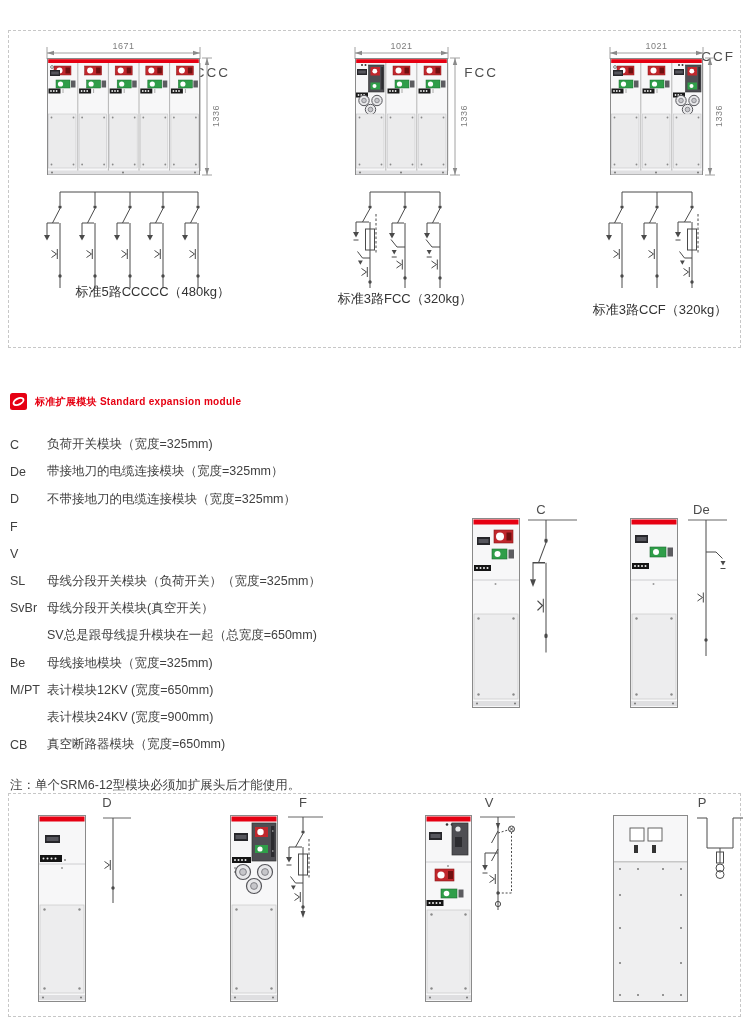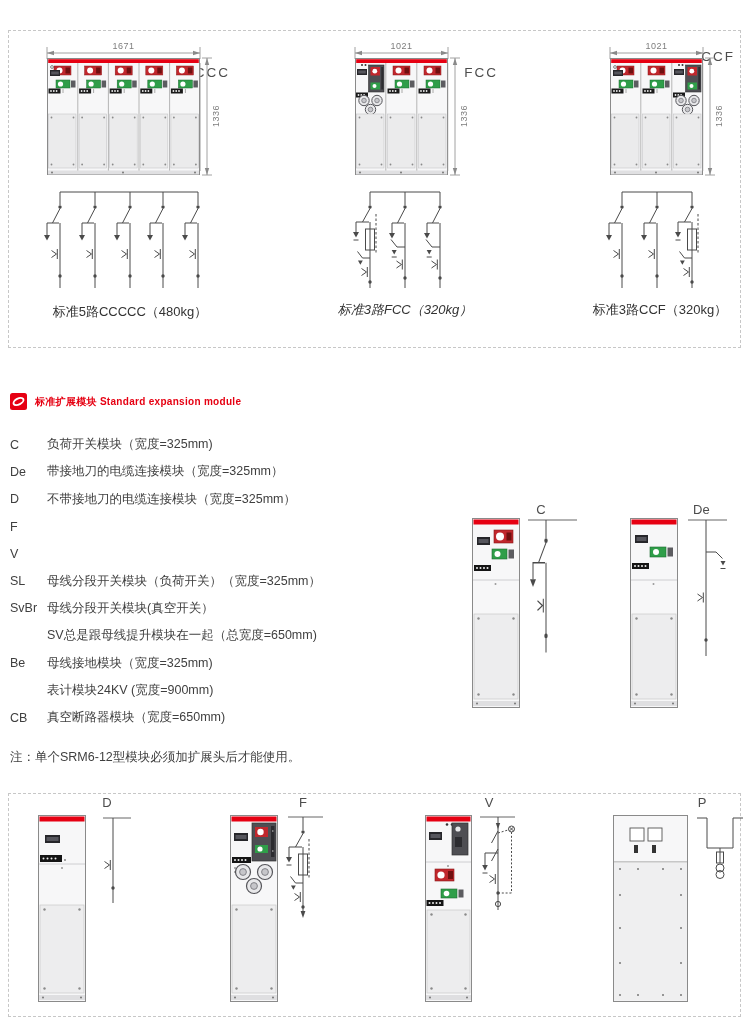--- a/index.html
+++ b/index.html
@@ -180,21 +180,21 @@
   <text class="dim" transform="translate(189,78) rotate(-90)" text-anchor="middle">1336</text>
   <g stroke="#4a4a4a" stroke-width="1" fill="none">
     <line x1="30" y1="154" x2="168" y2="154"></line>
     <use href="#feeder-c" x="30" y="154"></use>
         <use href="#feeder-c" x="65" y="154"></use>
         <use href="#feeder-c" x="100" y="154"></use>
         <use href="#feeder-c" x="133" y="154"></use>
         <use href="#feeder-c" x="168" y="154"></use>
   </g>
 </svg>
-<div class="fig-caption abs" style="left:30px; top:303px; width:200px;">标准5路CCCCC（480kg）</div>
+<div class="fig-caption abs" style="left:30px; top:283px; width:200px;text-align:right;">标准5路CCCCC（480kg）</div>
 
 <div class="fig-title abs" style="left:348px; top:25px; width:150px;">FCC</div>
 <svg class="abs" style="left:330px; top:38px;" width="150" height="256">
   <g stroke="#8a8a8a" stroke-width="0.8">
     <line x1="25" y1="15" x2="118" y2="15"></line>
     <line x1="25" y1="9" x2="25" y2="21"></line>
         <line x1="118" y1="9" x2="118" y2="21"></line>
   </g>
   <path d="M25,15 l7,-2.2 v4.4 z" fill="#8a8a8a"></path>
       <path d="M118,15 l-7,-2.2 v4.4 z" fill="#8a8a8a"></path>
@@ -220,21 +220,21 @@
   <path d="M125,20 l-2.2,7 h4.4 z" fill="#8a8a8a"></path>
       <path d="M125,137 l-2.2,-7 h4.4 z" fill="#8a8a8a"></path>
   <text class="dim" transform="translate(137,78) rotate(-90)" text-anchor="middle">1336</text>
   <g stroke="#4a4a4a" stroke-width="1" fill="none">
     <line x1="40" y1="154" x2="110" y2="154"></line>
     <use href="#feeder-f" x="40" y="154"></use>
         <use href="#feeder-ce" x="75" y="154"></use>
         <use href="#feeder-ce" x="110" y="154"></use>
   </g>
 </svg>
-<div class="fig-caption abs" style="left:330px; top:301px; width:150px;font-style:italic;">标准3路FCC（320kg）</div>
+<div class="fig-caption abs" style="left:330px; top:290px; width:150px;">标准3路FCC（320kg）</div>
 
 <div class="fig-title abs" style="left:585px; top:9px; width:150px;">CCF</div>
 <svg class="abs" style="left:585px; top:38px;" width="155" height="256">
   <g stroke="#8a8a8a" stroke-width="0.8">
     <line x1="25" y1="15" x2="118" y2="15"></line>
     <line x1="25" y1="9" x2="25" y2="21"></line>
         <line x1="118" y1="9" x2="118" y2="21"></line>
   </g>
   <path d="M25,15 l7,-2.2 v4.4 z" fill="#8a8a8a"></path>
       <path d="M118,15 l-7,-2.2 v4.4 z" fill="#8a8a8a"></path>
@@ -305,20 +305,24 @@
         <span class="term">SvBr</span>
         <span class="desc">母线分段开关模块(真空开关）</span>
       </div>
   <div class="mrow">
         <span class="term"></span>
         <span class="desc">SV总是跟母线提升模块在一起（总宽度=650mm)</span>
       </div>
   <div class="mrow">
         <span class="term">Be</span>
         <span class="desc">母线接地模块（宽度=325mm)</span>
+      </div>
+  <div class="mrow">
+        <span class="term">M/PT</span>
+        <span class="desc">表计模块12KV (宽度=650mm)</span>
       </div>
   <div class="mrow">
         <span class="term"></span>
         <span class="desc">表计模块24KV (宽度=900mm)</span>
       </div>
   <div class="mrow">
         <span class="term">CB</span>
         <span class="desc">真空断路器模块（宽度=650mm)</span>
       </div>
   <div class="mnote">注：单个SRM6-12型模块必须加扩展头后才能使用。</div>

